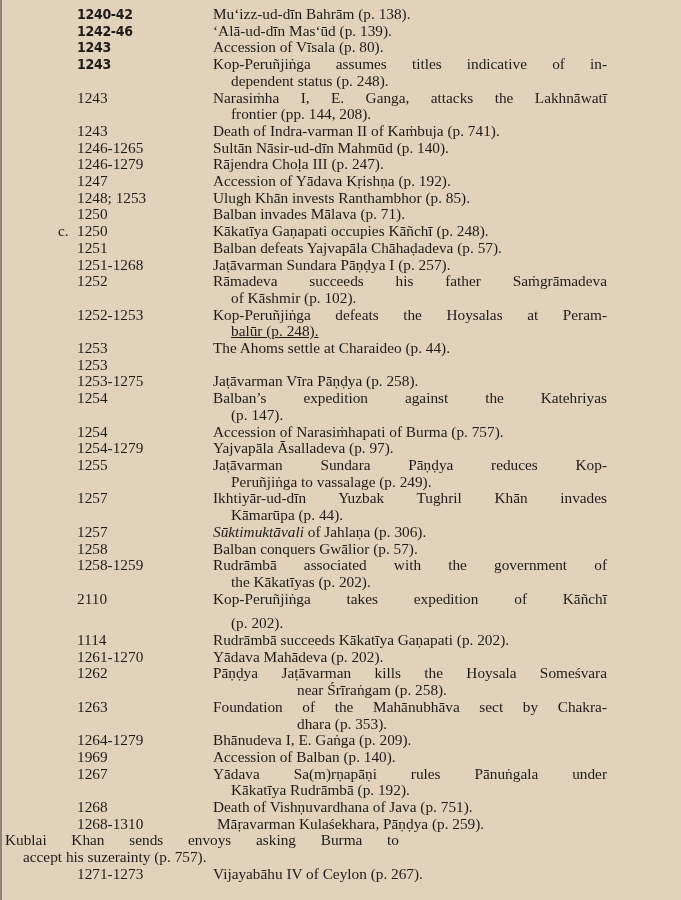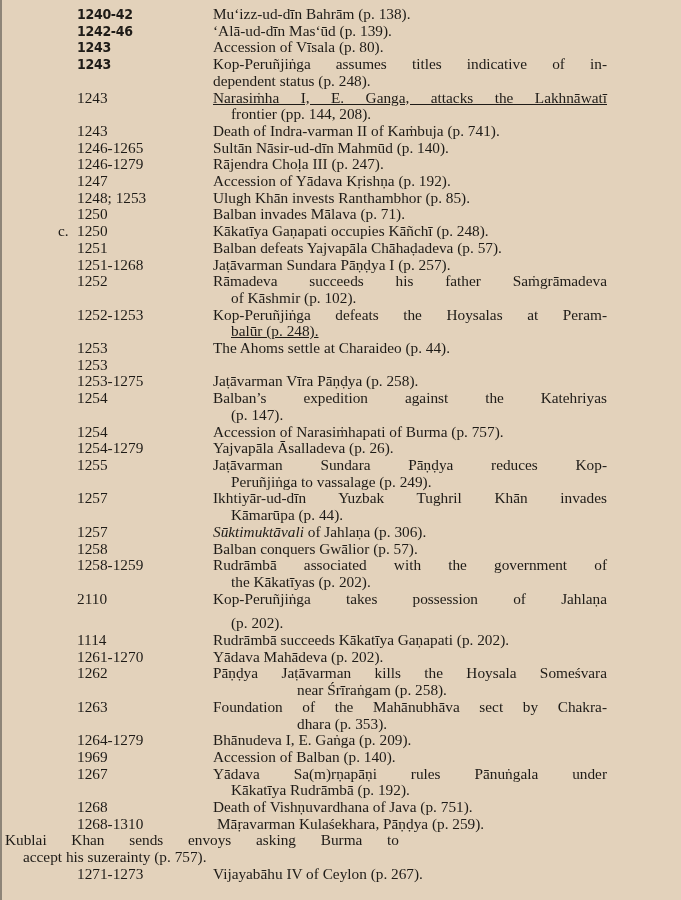--- a/index.html
+++ b/index.html
@@ -58,27 +58,27 @@
       <div class="event"><span>‘Alā-ud-dīn Mas‘ūd (p. 139).</span></div>
     </div>
     <div class="row">
       <div class="year bold"><span>1243</span></div>
       <div class="event"><span>Accession of Vīsala (p. 80).</span></div>
     </div>
     <div class="row">
       <div class="year bold"><span>1243</span></div>
       <div class="event" style="text-indent: 0px; padding-left: 0px;">
         <span style="display: block; text-align: justify; text-align-last: justify;">Kop-Peruñjiṅga assumes titles indicative of in-</span>
-        <span style="display: block; padding-left: 0px; ">dependent status (p. 248).</span>
+        <span style="display: block; padding-left: 0px; margin-left: 18px;">dependent status (p. 248).</span>
       </div>
     </div>
     <div class="row">
       <div class="year"><span>1243</span></div>
       <div class="event" style="text-indent: 0px; padding-left: 0px;">
-        <span style="display: block; text-align: justify; text-align-last: justify; text-decoration: underline;">Narasiṁha I, E. Ganga, attacks the Lakhnāwatī</span>
+        <span style="display: block; text-align: justify; text-align-last: justify;">Narasiṁha I, E. Ganga, attacks the Lakhnāwatī</span>
         <span style="display: block; padding-left: 0px; margin-left: 18px;">frontier (pp. 144, 208).</span>
       </div>
     </div>
     <div class="row">
       <div class="year"><span>1243</span></div>
       <div class="event"><span>Death of Indra-varman II of Kaṁbuja (p. 741).</span></div>
     </div>
     <div class="row">
       <div class="year"><span>1246-1265</span></div>
       <div class="event"><span>Sultān Nāsir-ud-dīn Mahmūd (p. 140).</span></div>
@@ -142,21 +142,21 @@
         <span style="display: block; text-align: justify; text-align-last: justify;">Balban’s expedition against the Katehriyas</span>
         <span style="display: block; padding-left: 0px; margin-left: 18px;">(p. 147).</span>
       </div>
     </div>
     <div class="row">
       <div class="year"><span>1254</span></div>
       <div class="event"><span>Accession of Narasiṁhapati of Burma (p. 757).</span></div>
     </div>
     <div class="row">
       <div class="year"><span>1254-1279</span></div>
-      <div class="event"><span>Yajvapāla Āsalladeva (p. 26).</span></div>
+      <div class="event"><span>Yajvapāla Āsalladeva (p. 97).</span></div>
     </div>
     <div class="row">
       <div class="year"><span>1255</span></div>
       <div class="event" style="text-indent: 0px; padding-left: 0px;">
         <span style="display: block; text-align: justify; text-align-last: justify;">Jaṭāvarman Sundara Pāṇḍya reduces Kop-</span>
         <span style="display: block; padding-left: 0px; margin-left: 18px;">Peruñjiṅga to vassalage (p. 249).</span>
       </div>
     </div>
     <div class="row">
       <div class="year"><span>1257</span></div>
@@ -176,21 +176,21 @@
     <div class="row">
       <div class="year"><span>1258-1259</span></div>
       <div class="event" style="text-indent: 0px; padding-left: 0px;">
         <span style="display: block; text-align: justify; text-align-last: justify;">Rudrāmbā associated with the government of</span>
         <span style="display: block; padding-left: 0px; margin-left: 18px;">the Kākatīyas (p. 202).</span>
       </div>
     </div>
     <div class="row">
       <div class="year"><span>2110</span></div>
       <div class="event" style="text-indent: 0px; padding-left: 0px;">
-        <span style="display: block; text-align: justify; text-align-last: justify;">Kop-Peruñjiṅga takes possession of Jahlaṇa</span>
+        <span style="display: block; text-align: justify; text-align-last: justify;">Kop-Peruñjiṅga takes expedition of Kāñchī</span>
         <span style="display: block; padding-left: 0px; margin-left: 18px; margin-top: 8px;">(p. 202).</span>
       </div>
     </div>
     <div class="row">
       <div class="year"><span>1114</span></div>
       <div class="event"><span>Rudrāmbā succeeds Kākatīya Gaṇapati (p. 202).</span></div>
     </div>
     <div class="row">
       <div class="year"><span>1261-1270</span></div>
       <div class="event"><span>Yādava Mahādeva (p. 202).</span></div>

